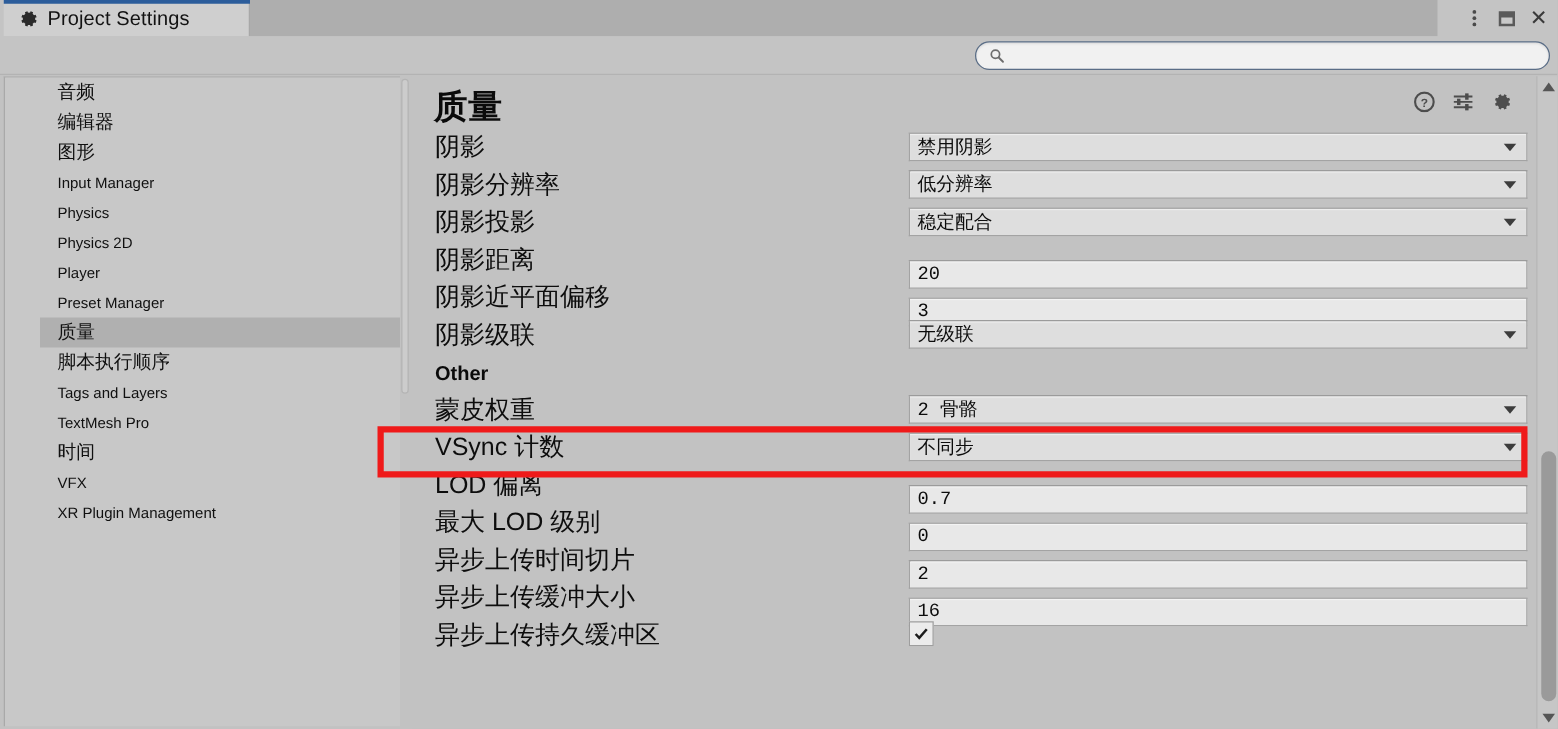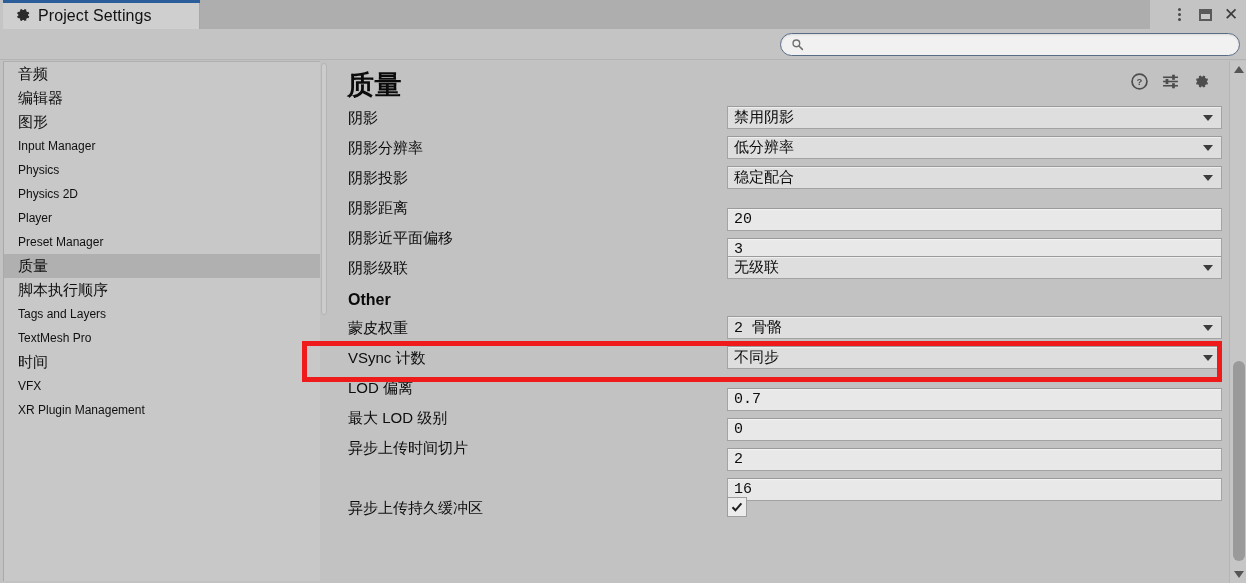--- a/index.html
+++ b/index.html
@@ -80,20 +80,21 @@
     margin-left: 6px; width: 410px; height: 18px;
   }
 
   
   .sidebar {
     position: absolute; left: 3px; top: 61px; width: 317px; height: 520px;
     background: #c8c8c8;
     border-left: 1px solid #a9a9a9;
     border-top: 1px solid #b0b0b0;
     overflow: hidden;
+    padding-left: 28px;
   }
   .side-item {
     height: 24px; line-height: 24px;
     padding-left: 14px;
     font-size: 12px; color: #101010;
     white-space: nowrap;
     cursor: default;
   }
   .side-item.cjk { font-size: 15px; }
   .side-item.selected { background: #b0b0b0; }
@@ -124,21 +125,21 @@
   .head-icons svg { display: block; }
 
   .rows { position: absolute; left: 0; top: 42px; width: 917px; }
   .row {
     position: relative; height: 30px;
     display: flex; align-items: center;
   }
   .row-label {
     position: absolute; left: 19px; top: 0; height: 30px;
     line-height: 30px;
-    font-size: 15px; color: #0d0d0d; white-space: nowrap;
+    font-size: 20px; color: #0d0d0d; white-space: nowrap;
   }
   .section-head {
     position: relative; height: 30px;
     font-size: 16px; font-weight: bold; color: #0a0a0a;
     padding-left: 19px; line-height: 34px;
   }
   .field {
     position: absolute; left: 398px; top: 3px;
     width: 495px; height: 23px;
     background: #e4e4e4;
@@ -349,20 +350,21 @@
           <span class="val">0</span>
         </div>
       </div>
       <div class="row">
         <div class="row-label">异步上传时间切片</div>
         <div class="field num">
           <span class="val">2</span>
         </div>
       </div>
       <div class="row">
+        <div class="row-label">异步上传缓冲大小</div>
         <div class="field num">
           <span class="val">16</span>
         </div>
       </div>
       <div class="row">
         <div class="row-label">异步上传持久缓冲区</div>
         <div class="checkbox">
           <svg width="14" height="14" viewBox="0 0 14 14">
             <polyline points="2.5,7.2 5.4,10.3 11.4,3.4" fill="none" stroke="#1d1d1d" stroke-width="2"></polyline>
           </svg>

